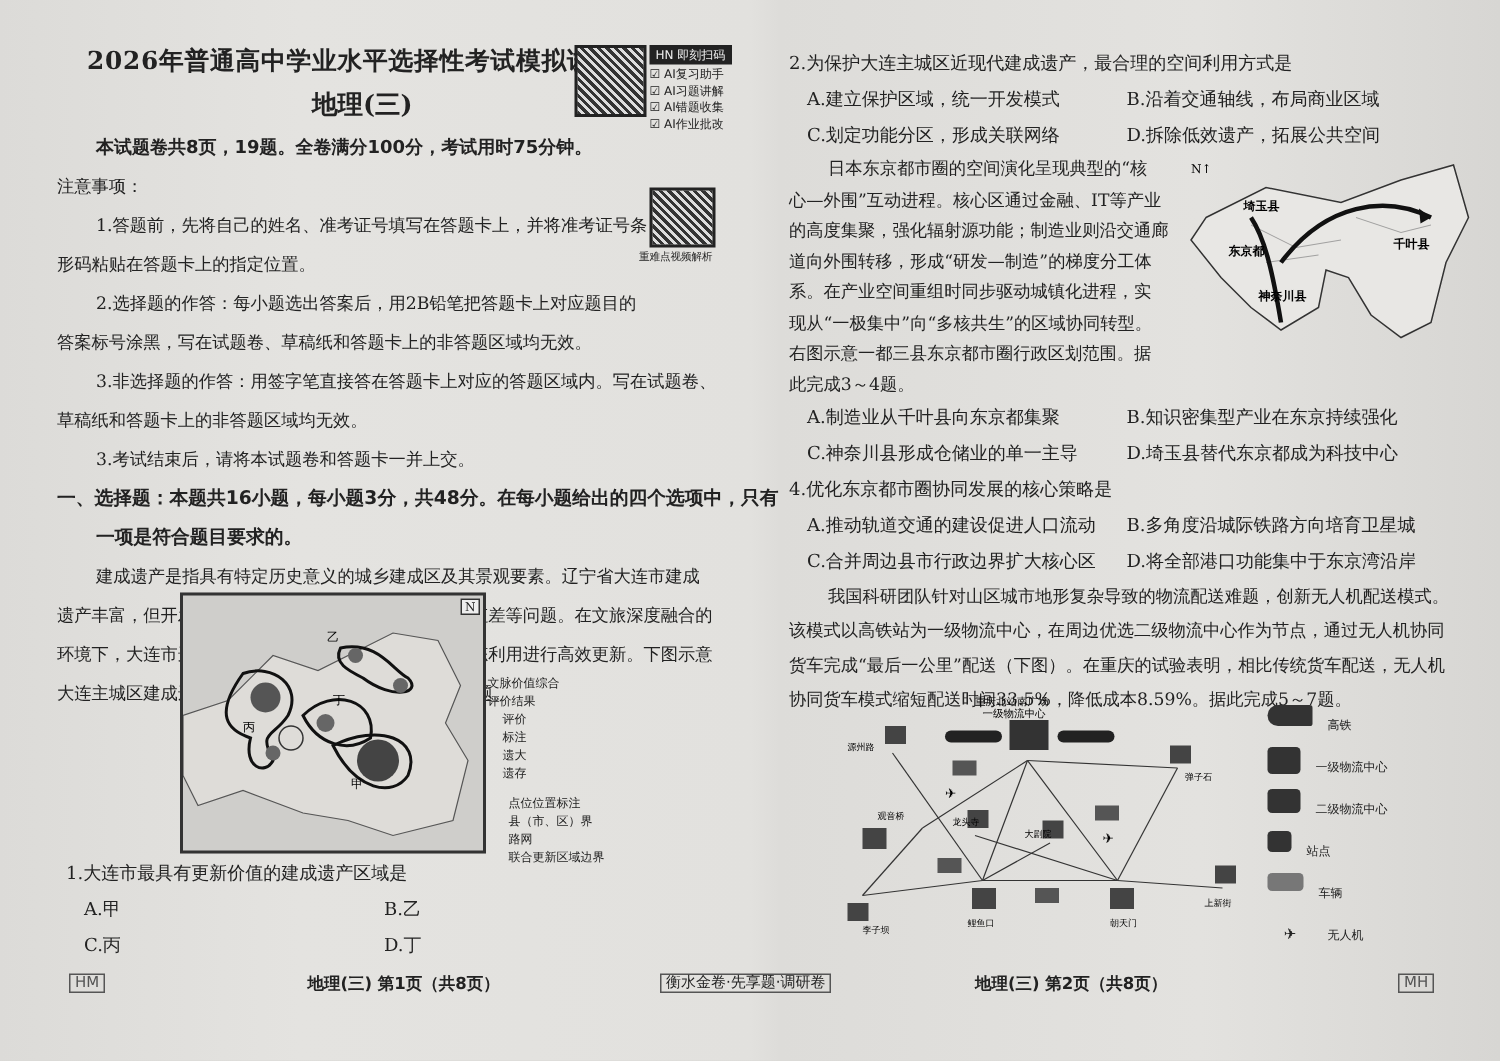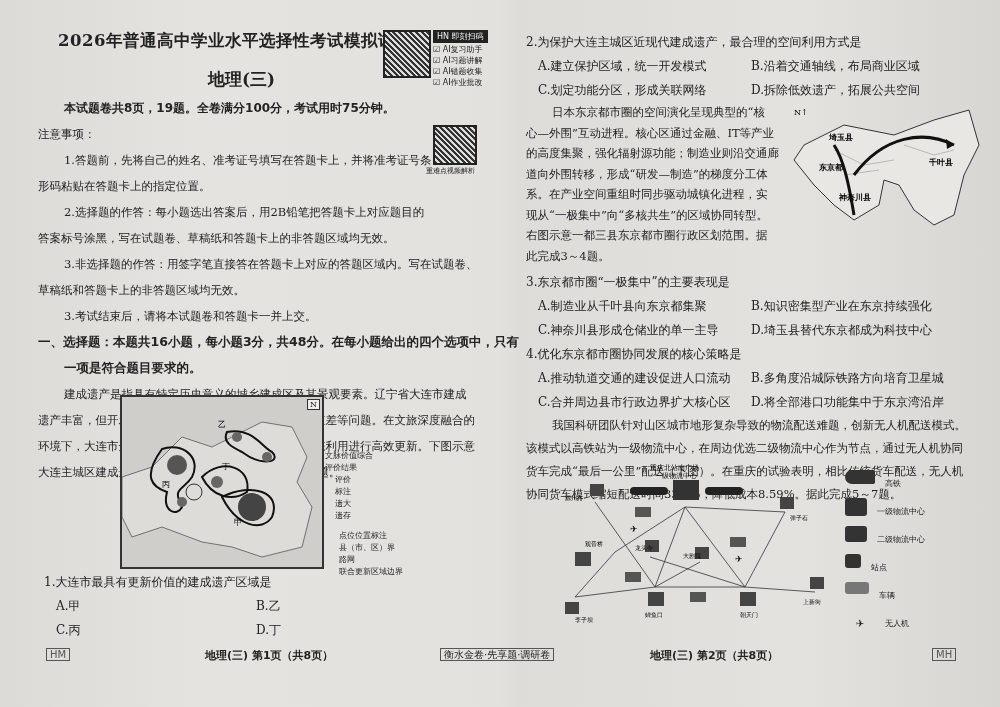--- a/index.html
+++ b/index.html
@@ -2,21 +2,21 @@
 <html><head>
 <meta charset="utf-8">
 <style>
   html,body{margin:0;padding:0;}
   body{width:1000px;height:707px;background:#d9d8d5;overflow:hidden;position:relative;font-family:"DejaVu Serif","Liberation Serif",serif;color:#222;}
   .sheet{position:absolute;left:0;top:0;width:1000px;height:707px;background:linear-gradient(90deg,#dcdbd8 0%,#e4e3e0 20%,#e2e1de 50%,#dddcd9 52%,#e3e2df 80%,#d7d6d3 100%);}
   .page{position:absolute;top:30px;}
   .pl{left:38px;width:450px;}
   .pr{left:526px;width:460px;}
   .title{font-family:"DejaVu Serif",serif;font-weight:bold;font-size:16.5px;letter-spacing:0.5px;margin-left:20px;}
-  .subtitle{font-weight:bold;font-size:17px;margin-left:170px;margin-top:16px;}
+  .subtitle{font-weight:bold;font-size:17px;margin-left:170px;margin-top:6px;}
   .p{font-size:11.5px;line-height:26px;white-space:nowrap;}
   .ind{padding-left:26px;}
   .bold{font-weight:bold;font-family:"DejaVu Sans",sans-serif;}
   .q{font-size:12px;line-height:24px;white-space:nowrap;}
   .opt{display:flex;font-size:12px;line-height:24px;white-space:nowrap;}
   .opt span{display:inline-block;}
   .qr{position:absolute;background:repeating-linear-gradient(45deg,#333 0 2px,#ddd 2px 4px),repeating-linear-gradient(-45deg,#222 0 2px,transparent 2px 5px);border:2px solid #222;}
   .qrbox{position:absolute;left:345px;top:0;width:140px;height:58px;}
   .qrtag{position:absolute;left:50px;top:0;background:#222;color:#eee;font-size:8px;padding:1px 4px;font-family:"DejaVu Sans",sans-serif;}
   .qrlist{position:absolute;left:50px;top:14px;font-size:8px;line-height:11px;font-family:"DejaVu Sans",sans-serif;}
@@ -127,21 +127,20 @@
     <div style="width:255px;">
       <div class="p ind" style="line-height:20.5px">日本东京都市圈的空间演化呈现典型的“核</div>
       <div class="p" style="line-height:20.5px">心—外围”互动进程。核心区通过金融、IT等产业</div>
       <div class="p" style="line-height:20.5px">的高度集聚，强化辐射源功能；制造业则沿交通廊</div>
       <div class="p" style="line-height:20.5px">道向外围转移，形成“研发—制造”的梯度分工体</div>
       <div class="p" style="line-height:20.5px">系。在产业空间重组时同步驱动城镇化进程，实</div>
       <div class="p" style="line-height:20.5px">现从“一极集中”向“多核共生”的区域协同转型。</div>
       <div class="p" style="line-height:20.5px">右图示意一都三县东京都市圈行政区划范围。据</div>
       <div class="p" style="line-height:20.5px">此完成3～4题。</div>
     </div>
-    <div class="q" style="margin-top:4px">3.东京都市圈“一极集中”的主要表现是</div>
     <div class="opt">
         <span style="width:213px;padding-left:12px">A.制造业从千叶县向东京都集聚</span>
         <span>B.知识密集型产业在东京持续强化</span>
       </div>
     <div class="opt">
         <span style="width:213px;padding-left:12px">C.神奈川县形成仓储业的单一主导</span>
         <span>D.埼玉县替代东京都成为科技中心</span>
       </div>
     <div class="q">4.优化东京都市圈协同发展的核心策略是</div>
     <div class="opt">

